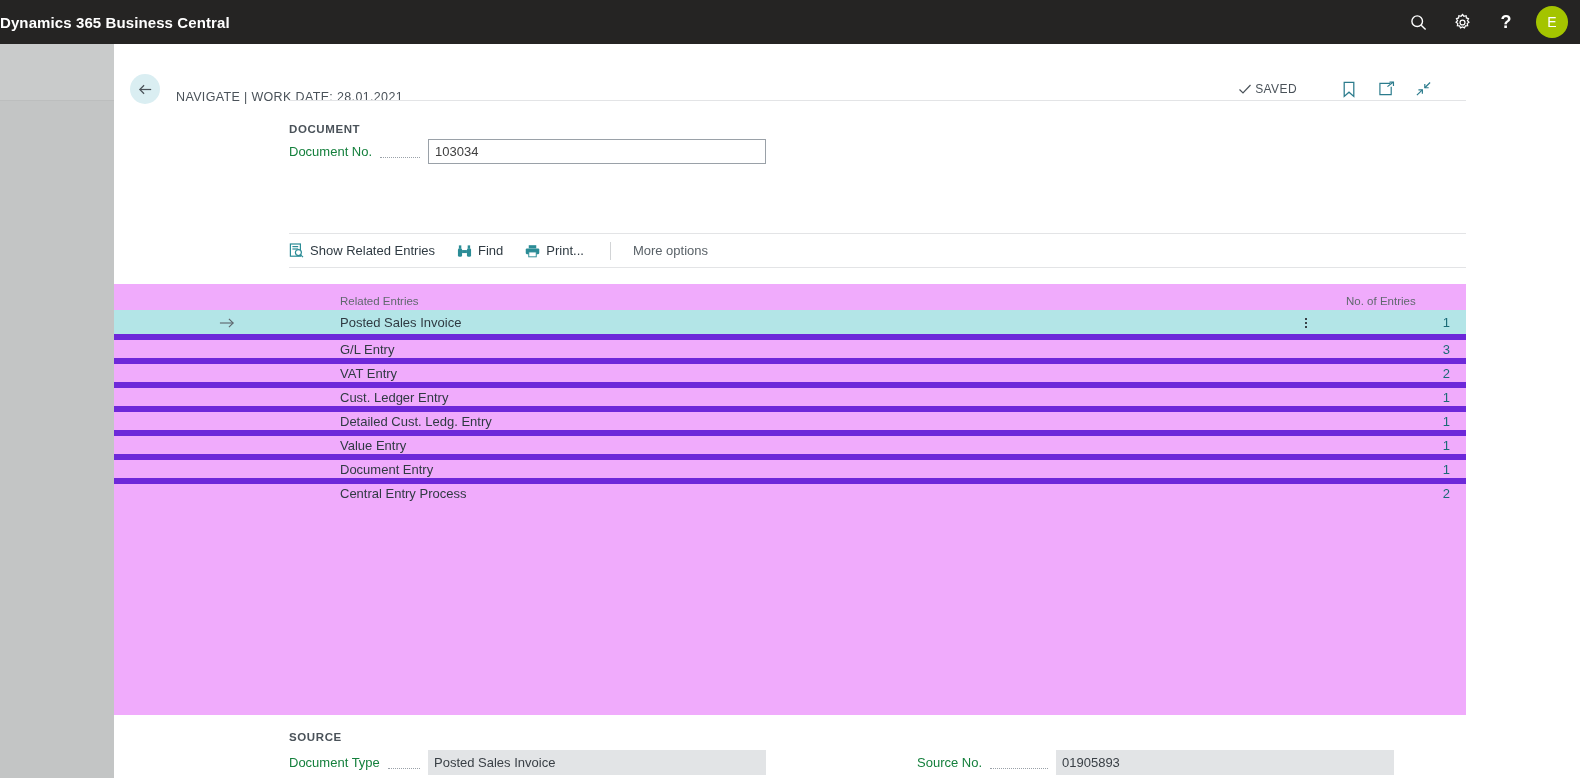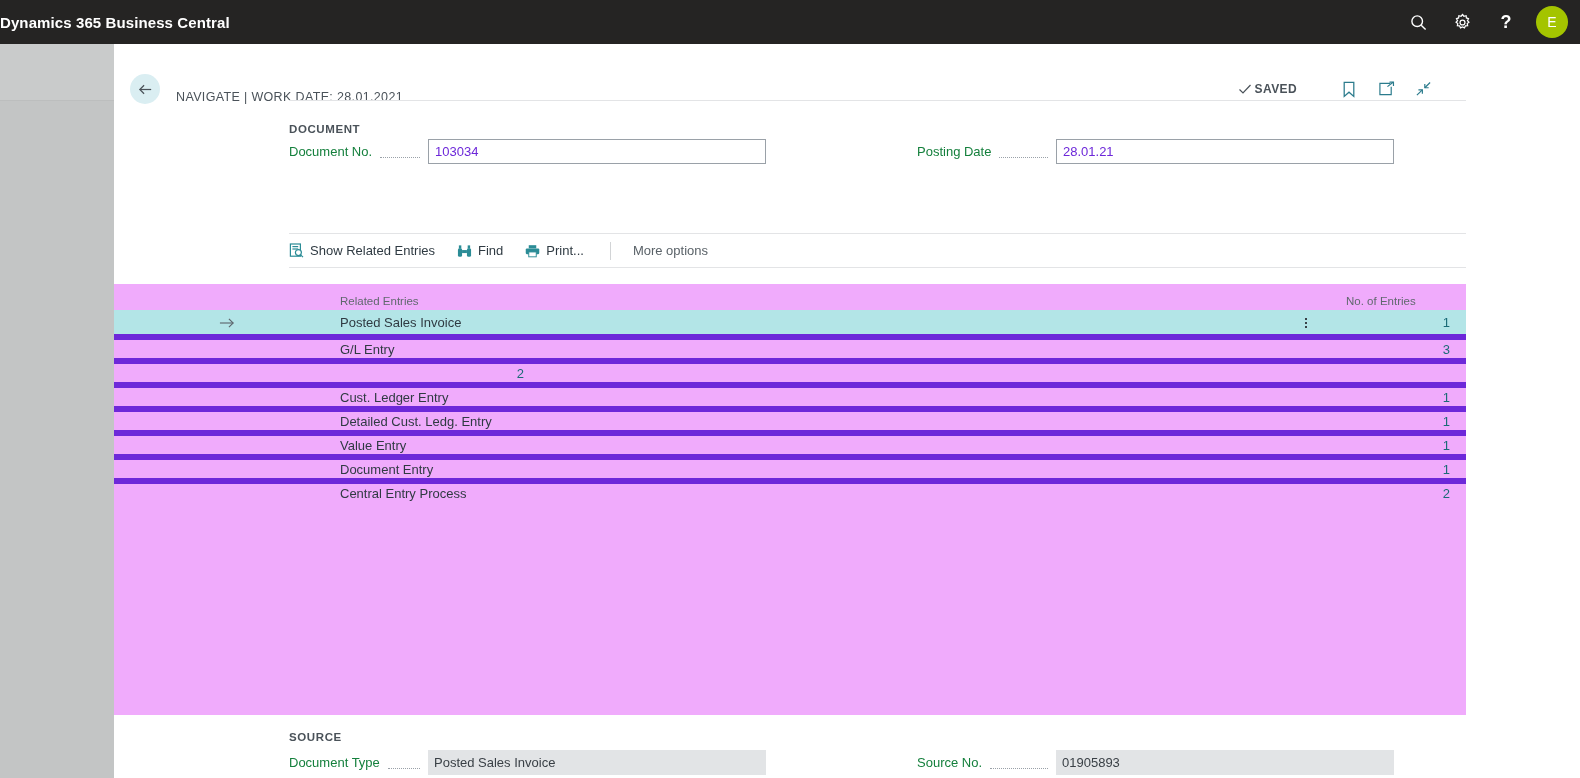--- a/index.html
+++ b/index.html
@@ -112,21 +112,20 @@
     align-items: center;
     padding-right: 28px;
     gap: 0px;
   }
   .saved {
     display: flex; align-items: center;
     color: #4a5259;
     font-size: 12px;
     letter-spacing: .4px;
     margin-right: 30px;
-    font-weight: bold;
   }
   .saved svg { margin-right: 3px; }
   .head-icon {
     width: 30px; height: 30px;
     display: flex; align-items: center; justify-content: center;
     color: #2b7b8c;
     cursor: pointer;
     margin-left: 7px;
   }
 
@@ -159,21 +158,21 @@
     border-bottom: 1px dotted #9aa1a8;
     position: relative;
     top: 6px;
   }
   .finput {
     width: 338px; height: 25px;
     border: 1px solid #9aa1a8;
     background: #ffffff;
     font-family: "Liberation Sans", sans-serif;
     font-size: 13px;
-    color: #6d28d9;
+    color: #404040;
     padding: 0 6px;
     outline: none;
   }
   .finput.readonly {
     border: none;
     background: #e2e4e6;
     color: #3a4046;
   }
 
   
@@ -353,25 +352,20 @@
   <div class="hr" style="top:56px;"></div>
 
   <div class="group-title" style="left:175px; top:79px;">DOCUMENT</div>
 
   <div class="fieldrow" style="left:175px; top:95px; width:477px;">
     <span class="flabel">Document No.</span>
     <span class="leader"></span>
     <input class="finput" value="103034" style="">
   </div>
 
-  <div class="fieldrow" style="left:803px; top:95px; width:477px;">
-    <span class="flabel">Posting Date</span>
-    <span class="leader"></span>
-    <input class="finput" value="28.01.21" style="">
-  </div>
 
   <div class="hr" style="top:189px;"></div>
 
   <div class="toolbar">
 
     <div class="tb-item">
       <span class="ticon">
         <svg width="15" height="15" viewBox="0 0 15 15" fill="none" stroke="#2b8c96" stroke-width="1.2">
           <rect x="1.4" y="1" width="10" height="12.2"></rect>
           <line x1="3.4" y1="3.6" x2="9.2" y2="3.6"></line>
@@ -447,20 +441,21 @@
             <span>
               <i class="d"></i>
               <i class="d"></i>
               <i class="d"></i>
             </span>
           </div>
           <div class="num-cell">3</div>
         </div>
         <div class="grid-row">
           <div class="arrow-cell"></div>
+          <div class="name-cell">VAT Entry</div>
           <div class="dots-cell">
             <span>
               <i class="d"></i>
               <i class="d"></i>
               <i class="d"></i>
             </span>
           </div>
           <div class="num-cell">2</div>
         </div>
         <div class="grid-row">

